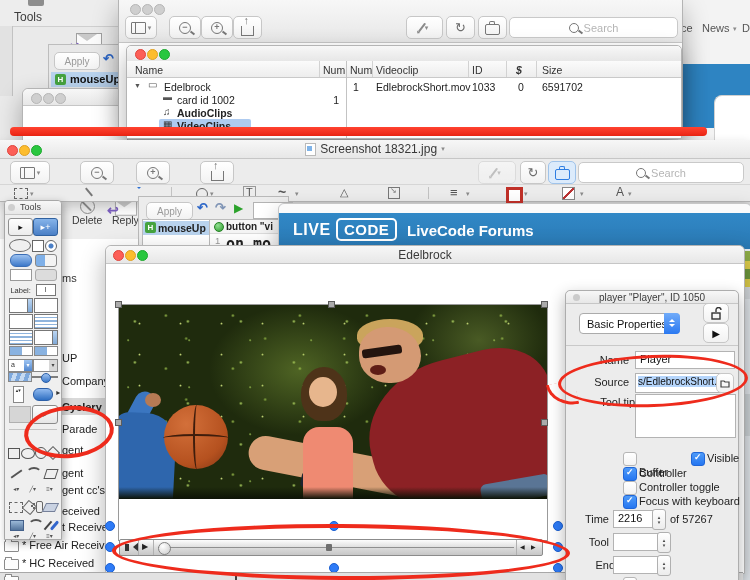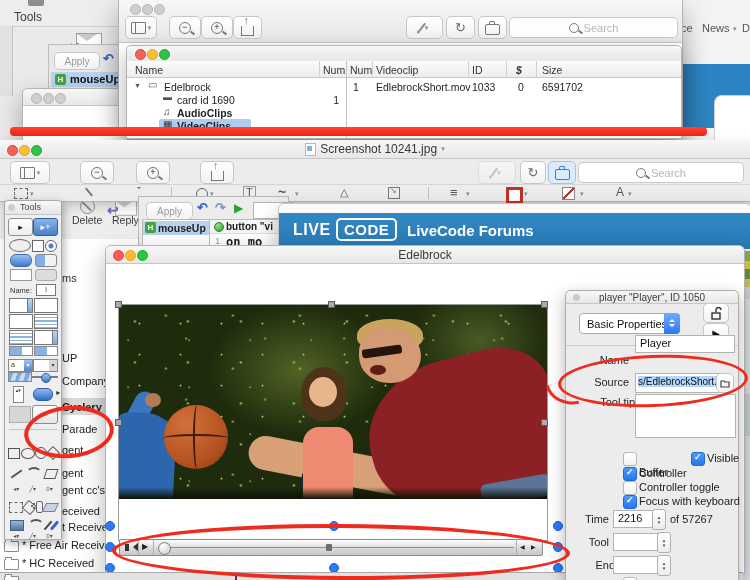--- a/index.html
+++ b/index.html
@@ -230,21 +230,21 @@
     <span class="txt" style="left:345px;top:18px;font-size:10.5px;color:#333">ID</span>
     <span class="vline" style="left:379px;top:15px;height:16px"></span>
     <span class="txt" style="left:389px;top:18px;font-size:10.5px;color:#333;font-style:italic;font-weight:bold">$</span>
     <span class="vline" style="left:409px;top:15px;height:16px"></span>
     <span class="txt" style="left:415px;top:18px;font-size:10.5px;color:#333">Size</span>
 
     <span class="txt" style="left:7px;top:36px;font-size:7px;color:#555">▼</span>
     <span class="txt" style="left:21px;top:33px;font-size:10px;color:#555">▭</span>
     <span class="txt" style="left:37px;top:35px;font-size:10.5px">Edelbrock</span>
     <span class="txt" style="left:36px;top:46px;font-size:9px;color:#555">▬</span>
-    <span class="txt" style="left:50px;top:48px;font-size:10.5px">card id 1690</span>
+    <span class="txt" style="left:50px;top:48px;font-size:10.5px">card id 1002</span>
     <span class="txt" style="left:186px;top:48px;width:26px;text-align:right;font-size:10.5px">1</span>
     <span class="txt" style="left:36px;top:60px;font-size:10px;color:#444">♫</span>
     <span class="txt" style="left:50px;top:61px;font-size:10.5px;font-weight:bold">AudioClips</span>
     <div class="hl" style="left:32px;top:73px;width:92px;height:14px"></div>
     <span class="txt" style="left:36px;top:73px;font-size:10px;color:#333">▦</span>
     <span class="txt" style="left:50px;top:74px;font-size:10.5px;font-weight:bold">VideoClips</span>
 
     <span class="txt" style="left:226px;top:35px;font-size:10.5px">1</span>
     <span class="txt" style="left:249px;top:35px;font-size:10.5px">EdlebrockShort.mov</span>
     <span class="txt" style="left:345px;top:35px;font-size:10.5px">1033</span>
@@ -256,21 +256,21 @@
 
   <div class="abs" style="left:0;top:140px;width:750px;height:61px;background:#ececec;border-bottom:1px solid #b3b3b3;box-shadow:0 4px 10px rgba(0,0,0,.18)">
     <div class="tbar" style="height:18px"></div>
     <span class="tl red" style="left:7px;top:5px"></span>
     <span class="tl yel" style="left:19px;top:5px"></span>
     <span class="tl grn" style="left:31px;top:5px"></span>
     <div class="wtitle" style="left:275px;top:2px;width:200px;height:14px;font-size:12px;color:#383838">
       <span style="width:9px;height:11px;background:#fff;border:1px solid #b9b9b9;display:inline-block;position:relative">
           <i style="position:absolute;left:1px;top:2px;width:5px;height:5px;background:#7fb3e8"></i>
         </span>
-      <span>Screenshot 10241.jpg</span>
+      <span>Screenshot 18321.jpg</span>
         <span class="chev">▾</span>
     </div>
     <div class="btn" style="left:10px;top:21px;width:38px;height:21px">
         <span class="sbi"></span>
         <span class="chev">▾</span>
       </div>
     <div class="btn" style="left:80px;top:21px;width:32px;height:21px">
         <span class="mag">−</span>
       </div>
     <div class="btn" style="left:136px;top:21px;width:32px;height:21px">
@@ -334,21 +334,21 @@
         <span class="hbadge" style="left:2px;top:1px">H</span>
         <span class="txt" style="left:15px;top:1px;font-size:10.5px;font-weight:bold">mouseUp</span>
       </div>
     </div>
     <div class="abs" style="left:70px;top:22px;width:78px;height:28px;background:#fff;border:1px solid #bbb">
       <div class="abs" style="left:0;top:0;width:78px;height:13px;background:#f5f5f5;border-bottom:1px solid #ddd">
         <span class="gdot8" style="left:4px;top:2px"></span>
         <span class="txt" style="left:16px;top:1px;font-size:10px;font-weight:bold">button "vi</span>
       </div>
       <span class="txt" style="left:5px;top:15px;font-size:9.5px;color:#9a9a9a">1</span>
-      <span class="txt mono" style="left:16px;top:15px;font-size:12px;color:#222;font-weight:bold">on mo</span>
+      <span class="txt mono" style="left:16px;top:15px;font-size:15px;color:#222;font-weight:bold">on mo</span>
     </div>
   </div>
 
   <div class="abs" style="left:278px;top:203px;width:472px;height:377px;background:#eef1f4;border:1px solid #c6c6c6;border-radius:6px 6px 0 0;box-shadow:0 8px 20px rgba(0,0,0,.25)">
     <div class="abs" style="left:0;top:0;width:472px;height:9px;background:#fafafa;border-radius:6px 6px 0 0"></div>
     <div class="abs" style="left:0;top:9px;width:472px;height:36px;background:linear-gradient(#3188c6,#2a79b4)">
       <span class="txt" style="left:14px;top:8px;font-size:16px;font-weight:800;color:#fff;letter-spacing:.5px">LIVE</span>
       <span class="txt" style="left:57px;top:5px;font-size:15px;font-weight:800;color:#fff;border:2px solid #fff;border-radius:5px;padding:1px 6px;letter-spacing:.5px">CODE</span>
       <span class="txt" style="left:128px;top:9px;font-size:15px;font-weight:bold;color:#fff">LiveCode Forums</span>
     </div>
@@ -450,21 +450,21 @@
       </div>
     <div class="prow" style="top:53px">
         <span class="pill-t"></span>
         <span class="duo-t"></span>
       </div>
     <div class="prow" style="top:68px">
         <span class="rect-t"></span>
         <span class="grect-t"></span>
       </div>
     <div class="prow" style="top:83px">
-        <span class="txt" style="position:static;font-size:7.5px;color:#333">Name:</span>
+        <span class="txt" style="position:static;font-size:7.5px;color:#333">Label:</span>
         <span class="minifield">I</span>
       </div>
     <div class="prow" style="top:97px">
         <span class="field-t scroll"></span>
         <span class="field-t"></span>
       </div>
     <div class="prow" style="top:113px">
         <span class="field-t"></span>
         <span class="lines-t"></span>
       </div>
@@ -543,21 +543,21 @@
       <svg width="11" height="13" viewBox="0 0 11 13">
           <rect x="1" y="6" width="8" height="6" fill="none" stroke="#333" stroke-width="1.4"></rect>
           <path d="M3 6 V4 a2.5 2.5 0 0 1 5 0" fill="none" stroke="#333" stroke-width="1.4" transform="translate(2,-1)"></path>
         </svg>
     </div>
     <div class="btn" style="left:137px;top:32px;width:24px;height:18px;color:#111;font-size:10px">
         <span>▶</span>
       </div>
     <div class="abs" style="left:0;top:54px;width:172px;height:1px;background:#c9c9c9"></div>
     <span class="ilabel" style="left:8px;top:63px;width:55px">Name</span>
-    <div class="ifield" style="left:69px;top:44px;width:90px;height:14px">Player</div>
+    <div class="ifield" style="left:69px;top:60px;width:90px;height:14px">Player</div>
     <span class="ilabel" style="left:8px;top:85px;width:55px">Source</span>
     <div class="ifield" style="left:69px;top:82px;width:79px;height:14px;font-size:10px;padding:2px 2px">
       <span style="background:#b5d5fb">s/EdlebrockShort.mov</span>
     </div>
     <div class="btn" style="left:150px;top:82px;width:16px;height:18px">
       <svg width="10" height="9" viewBox="0 0 10 9">
           <path d="M1 2 h3 l1 1 h4 v5 h-8 z" fill="none" stroke="#444" stroke-width="1.2"></path>
         </svg>
     </div>
     <span class="ilabel" style="left:14px;top:105px;width:55px">Tool tip</span>

